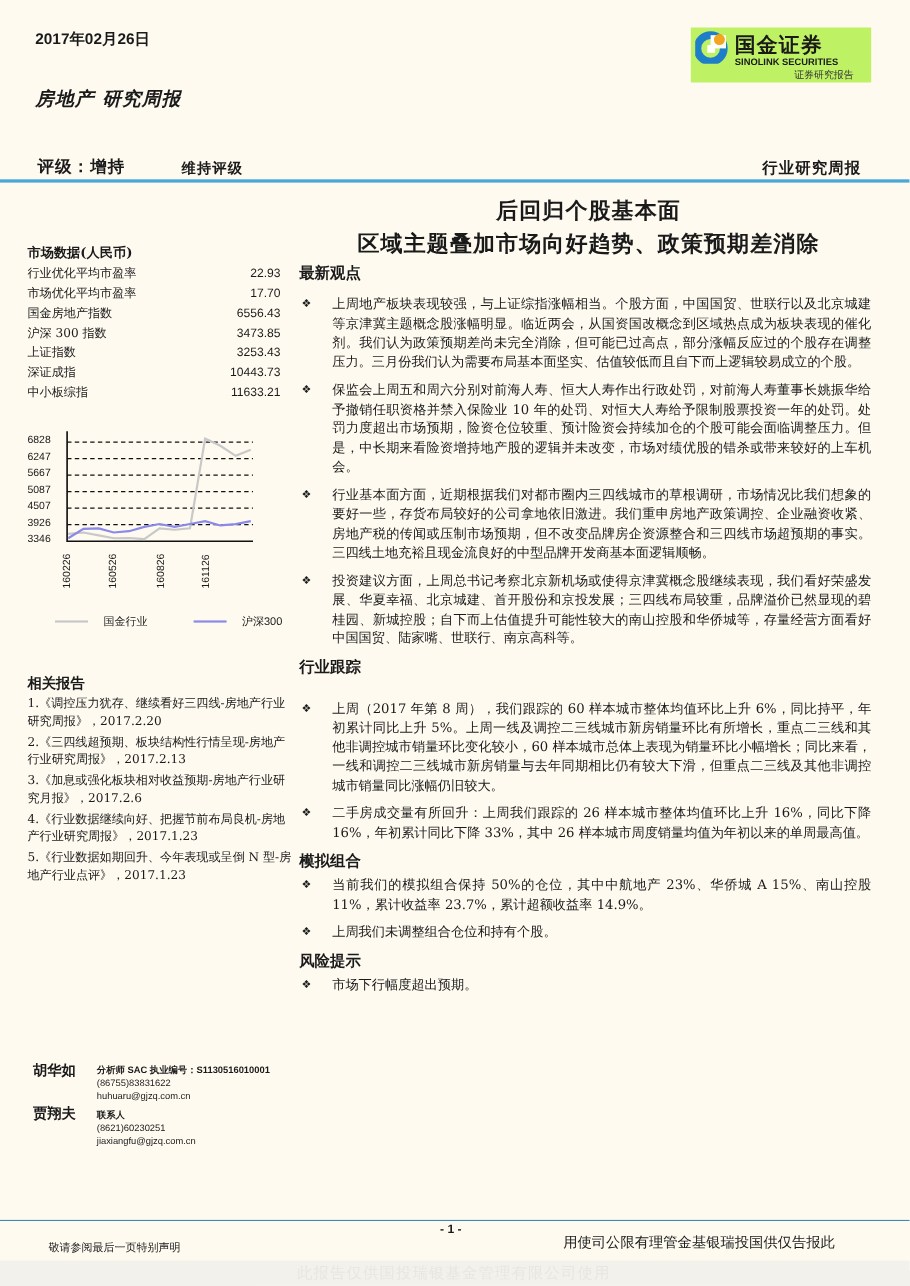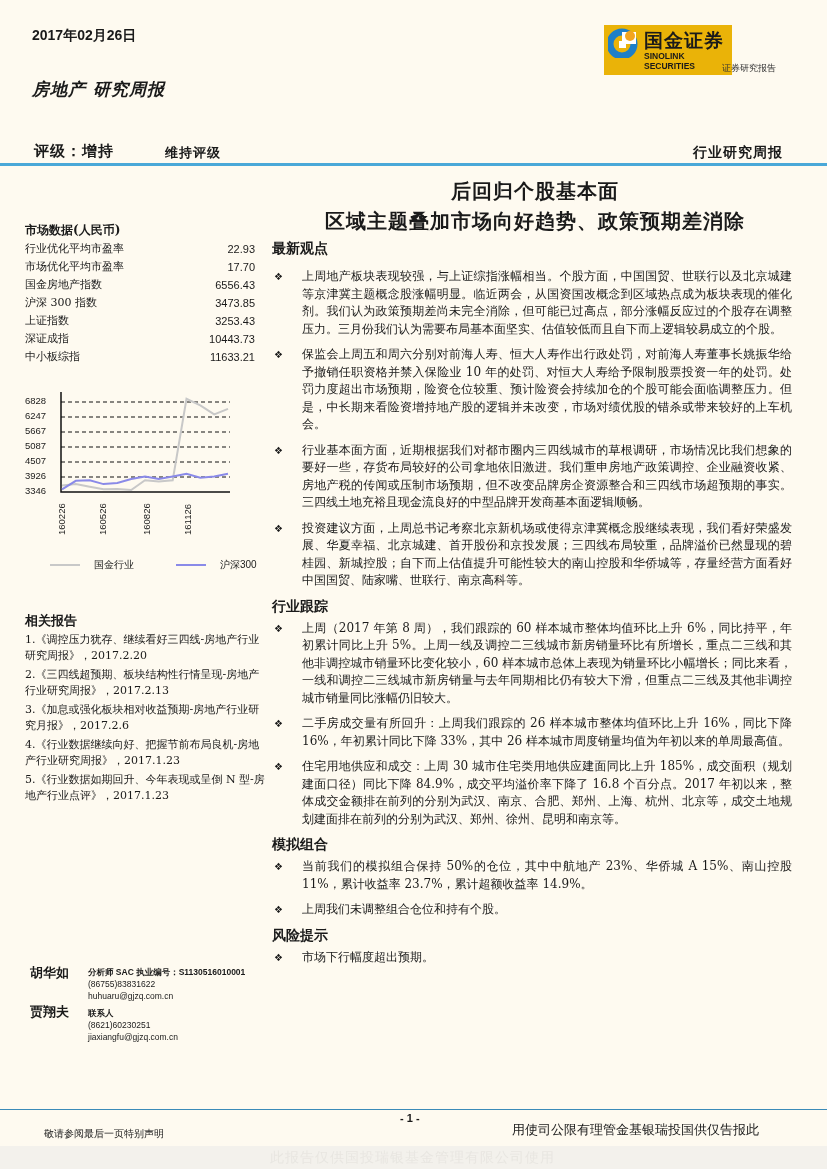--- a/index.html
+++ b/index.html
@@ -6,21 +6,21 @@
   body { width:827px; height:1169px; background:#fefaf0; position:relative; overflow:hidden;
          font-family:"DejaVu Serif", serif; color:#1a1a1a; }
   .abs { position:absolute; }
   .sans { font-family:"Liberation Sans", "DejaVu Sans", sans-serif; }
   .date { left:32px; top:27px; font-size:14px; font-weight:bold; }
   .sector { left:32px; top:78px; font-size:17px; font-weight:bold; font-style:italic; letter-spacing:1px; }
   .rating { left:34px; top:142px; font-size:15px; font-weight:bold; letter-spacing:1px;text-align:center; }
   .rating-keep { left:165px; top:144px; font-size:13px; font-weight:bold; letter-spacing:1px; }
   .report-type { right:44px; top:144px; font-size:14px; font-weight:bold; letter-spacing:1px; }
   .rule-top { left:0; top:163px; width:827px; height:3px; background:#4aa8d8; }
-  .logo { left:604px; top:25px; width:128px; height:50px; background:#eab308; }
+  .logo { left:628px; top:25px; width:164px; height:50px; background:#bef264; }
   .logo-mark { position:absolute; left:4px; top:3px; width:30px; height:30px; }
   .logo-cn { position:absolute; left:40px; top:3px; font-size:19px; font-weight:bold; color:#1a1a1a; font-family:"DejaVu Sans", sans-serif; letter-spacing:1px; }
   .logo-en { position:absolute; left:40px; top:26px; font-size:8.5px; font-weight:bold; font-family:"Liberation Sans", sans-serif; }
   .logo-sub { left:722px; top:62px; font-size:9px; color:#333; }
   .title { left:270px; top:176px; width:530px; text-align:center; font-size:20px; font-weight:bold; line-height:30px; letter-spacing:1px; }
   .section-h { font-size:14px; font-weight:bold; }
   .market-title { left:25px; top:222px; font-size:12px; font-weight:bold; }
   .market-table { left:25px; top:240px; width:230px; font-size:11px; }
   .market-row { display:flex; justify-content:space-between; height:18px; line-height:18px; }
   .market-row .v { font-family:"Liberation Sans", sans-serif; }
@@ -158,24 +158,24 @@
   <div>jiaxiangfu@gjzq.com.cn</div>
 </div>
 
 <div class="abs main" style="top:240px">
   <div class="section-h" style="margin-bottom:10px">最新观点</div>
   <div class="bullet"><span class="b">❖</span><span>上周地产板块表现较强，与上证综指涨幅相当。个股方面，中国国贸、世联行以及北京城建等京津冀主题概念股涨幅明显。临近两会，从国资国改概念到区域热点成为板块表现的催化剂。我们认为政策预期差尚未完全消除，但可能已过高点，部分涨幅反应过的个股存在调整压力。三月份我们认为需要布局基本面坚实、估值较低而且自下而上逻辑较易成立的个股。</span></div>
   <div class="bullet"><span class="b">❖</span><span>保监会上周五和周六分别对前海人寿、恒大人寿作出行政处罚，对前海人寿董事长姚振华给予撤销任职资格并禁入保险业 10 年的处罚、对恒大人寿给予限制股票投资一年的处罚。处罚力度超出市场预期，险资仓位较重、预计险资会持续加仓的个股可能会面临调整压力。但是，中长期来看险资增持地产股的逻辑并未改变，市场对绩优股的错杀或带来较好的上车机会。</span></div>
   <div class="bullet"><span class="b">❖</span><span>行业基本面方面，近期根据我们对都市圈内三四线城市的草根调研，市场情况比我们想象的要好一些，存货布局较好的公司拿地依旧激进。我们重申房地产政策调控、企业融资收紧、房地产税的传闻或压制市场预期，但不改变品牌房企资源整合和三四线市场超预期的事实。三四线土地充裕且现金流良好的中型品牌开发商基本面逻辑顺畅。</span></div>
   <div class="bullet"><span class="b">❖</span><span>投资建议方面，上周总书记考察北京新机场或使得京津冀概念股继续表现，我们看好荣盛发展、华夏幸福、北京城建、首开股份和京投发展；三四线布局较重，品牌溢价已然显现的碧桂园、新城控股；自下而上估值提升可能性较大的南山控股和华侨城等，存量经营方面看好中国国贸、陆家嘴、世联行、南京高科等。</span></div>
 
-  <div class="section-h" style="margin:6px 0 4px">行业跟踪</div>
+  <div class="section-h" style="margin:6px 0 20px">行业跟踪</div>
   <div class="bullet"><span class="b">❖</span><span>上周（2017 年第 8 周），我们跟踪的 60 样本城市整体均值环比上升 6%，同比持平，年初累计同比上升 5%。上周一线及调控二三线城市新房销量环比有所增长，重点二三线和其他非调控城市销量环比变化较小，60 样本城市总体上表现为销量环比小幅增长；同比来看，一线和调控二三线城市新房销量与去年同期相比仍有较大下滑，但重点二三线及其他非调控城市销量同比涨幅仍旧较大。</span></div>
   <div class="bullet"><span class="b">❖</span><span>二手房成交量有所回升：上周我们跟踪的 26 样本城市整体均值环比上升 16%，同比下降 16%，年初累计同比下降 33%，其中 26 样本城市周度销量均值为年初以来的单周最高值。</span></div>
-  <div class="bullet"><span class="b">❖</span><span>住宅用地供应和成交：上周 30 城市住宅类用地供应建面同比上升 185%，成交面积（规划建面口径）同比下降 84.9%，成交平均溢价率下降了 16.8 个百分点。2017 年初以来，整体成交金额排在前列的分别为武汉、南京、合肥、郑州、上海、杭州、北京等，成交土地规划建面排在前列的分别为武汉、郑州、徐州、昆明和南京等。</span></div>
+  <div class="bullet"><span class="b">❖</span></div>
 
   <div class="section-h" style="margin:8px 0 4px">模拟组合</div>
   <div class="bullet"><span class="b">❖</span><span>当前我们的模拟组合保持 50%的仓位，其中中航地产 23%、华侨城 A 15%、南山控股 11%，累计收益率 23.7%，累计超额收益率 14.9%。</span></div>
   <div class="bullet"><span class="b">❖</span><span>上周我们未调整组合仓位和持有个股。</span></div>
 
   <div class="section-h" style="margin:4px 0 4px">风险提示</div>
   <div class="bullet"><span class="b">❖</span><span>市场下行幅度超出预期。</span></div>
 </div>
 
 <div class="abs rule-bot"></div>

